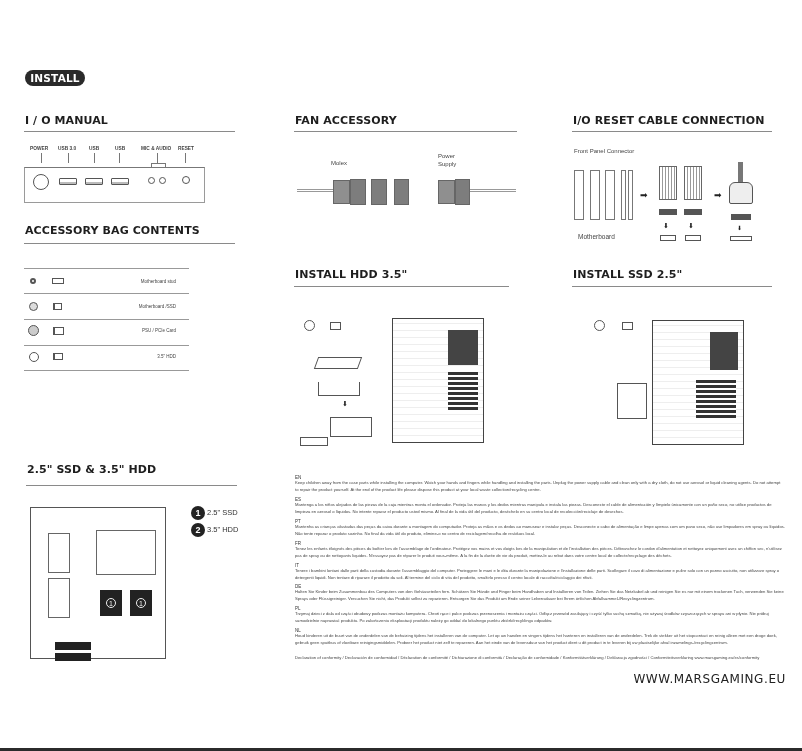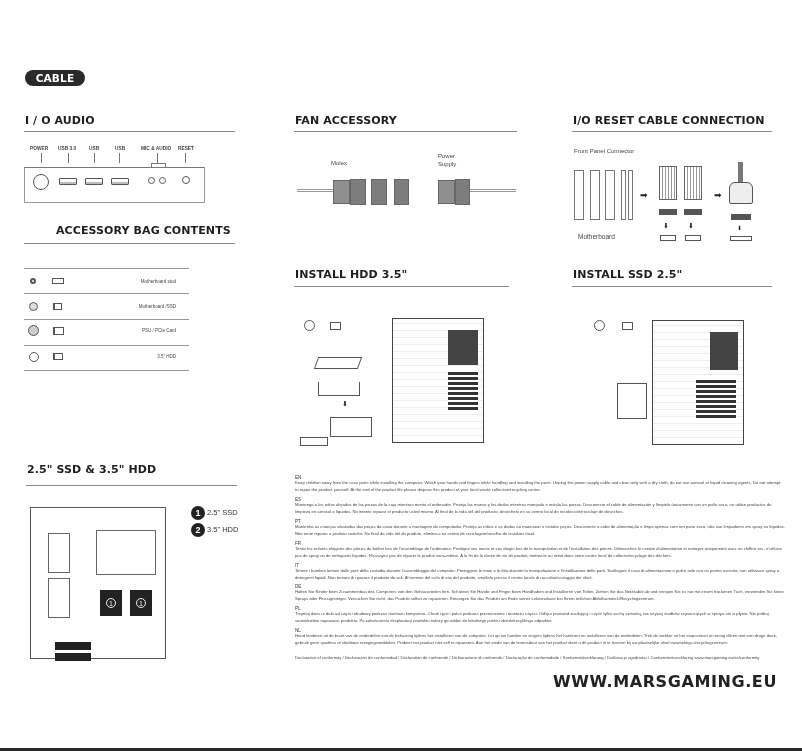--- a/index.html
+++ b/index.html
@@ -22,33 +22,33 @@
   .acc-text { font-size: 4.5px; color: #444; white-space: nowrap; text-align: right; width: 100px; left: 76px; }
 
   
   .wire { height: 3px; border-top: 1px solid #999; border-bottom: 1px solid #999; box-sizing: border-box; }
   .fan-block { background: #8f8f8f; border: 1px solid #666; box-sizing: border-box; }
 
   
   .lang-code { font-size: 4.5px; color: #333; left: 295px; }
   .lang-text { font-size: 4.2px; line-height: 6.5px; color: #444; left: 295px; width: 490px; white-space: normal; overflow: hidden; height: 13px; }
 
-  .site { right: 25px; top: 672px; font-family: "DejaVu Sans", sans-serif; font-size: 16px; letter-spacing: 0.6px; color: #222; font-weight: bold; }
+  .site { right: 16px; top: 672px; font-family: "DejaVu Sans", sans-serif; font-size: 12px; letter-spacing: 0.6px; color: #222; }
   .bottom-bar { left: 0; top: 748px; width: 802px; height: 3px; background: #2b2b2b; }
 
   .num-badge { width: 14px; height: 14px; border-radius: 50%; background: #222; color: #fff; font-size: 9px; font-weight: bold; line-height: 14px; text-align: center; }
   .num-label { font-size: 7.5px; color: #333; white-space: nowrap; }
   .cnum { width: 10px; height: 10px; border-radius: 50%; border: 1px solid #eee; color: #eee; font-size: 7px; line-height: 10px; text-align: center; box-sizing: border-box; }
 </style>
 </head>
 <body>
 
-<div class="abs badge">CABLE</div>
+<div class="abs badge">INSTALL</div>
 
-<div class="abs h" style="left:25px;top:114px;">I / O AUDIO</div>
+<div class="abs h" style="left:25px;top:114px;">I / O MANUAL</div>
 <div class="abs rule" style="left:24px;top:131px;width:211px;"></div>
 
 <div class="abs io-label" style="left:30px;">POWER</div>
 <div class="abs io-label" style="left:58px;">USB 3.0</div>
 <div class="abs io-label" style="left:89px;">USB</div>
 <div class="abs io-label" style="left:115px;">USB</div>
 <div class="abs io-label" style="left:141px;">MIC &amp; AUDIO</div>
 <div class="abs io-label" style="left:178px;">RESET</div>
 
 <div class="abs io-tick" style="left:41px;"></div>
@@ -61,21 +61,21 @@
 
 <div class="abs io-box"></div>
 <div class="abs circle" style="left:33px;top:174px;width:16px;height:16px;"></div>
 <div class="abs usb" style="left:59px;"></div>
 <div class="abs usb" style="left:85px;"></div>
 <div class="abs usb" style="left:111px;"></div>
 <div class="abs circle" style="left:148px;top:177px;width:7px;height:7px;"></div>
 <div class="abs circle" style="left:159px;top:177px;width:7px;height:7px;"></div>
 <div class="abs circle" style="left:182px;top:176px;width:8px;height:8px;"></div>
 
-<div class="abs h" style="left:25px;top:224px;margin-left:31px;">ACCESSORY BAG CONTENTS</div>
+<div class="abs h" style="left:25px;top:224px;">ACCESSORY BAG CONTENTS</div>
 <div class="abs rule" style="left:24px;top:243px;width:211px;"></div>
 
 <div class="abs acc-line" style="top:268px;"></div>
 <div class="abs acc-line" style="top:293px;"></div>
 <div class="abs acc-line" style="top:319px;"></div>
 <div class="abs acc-line" style="top:345px;"></div>
 <div class="abs acc-line" style="top:370px;"></div>
 
 <div class="abs circle" style="left:30px;top:278px;width:6px;height:6px;border-width:2px;"></div>
 <div class="abs" style="left:52px;top:278px;width:12px;height:6px;border:1px solid #555;box-sizing:border-box;"></div>

